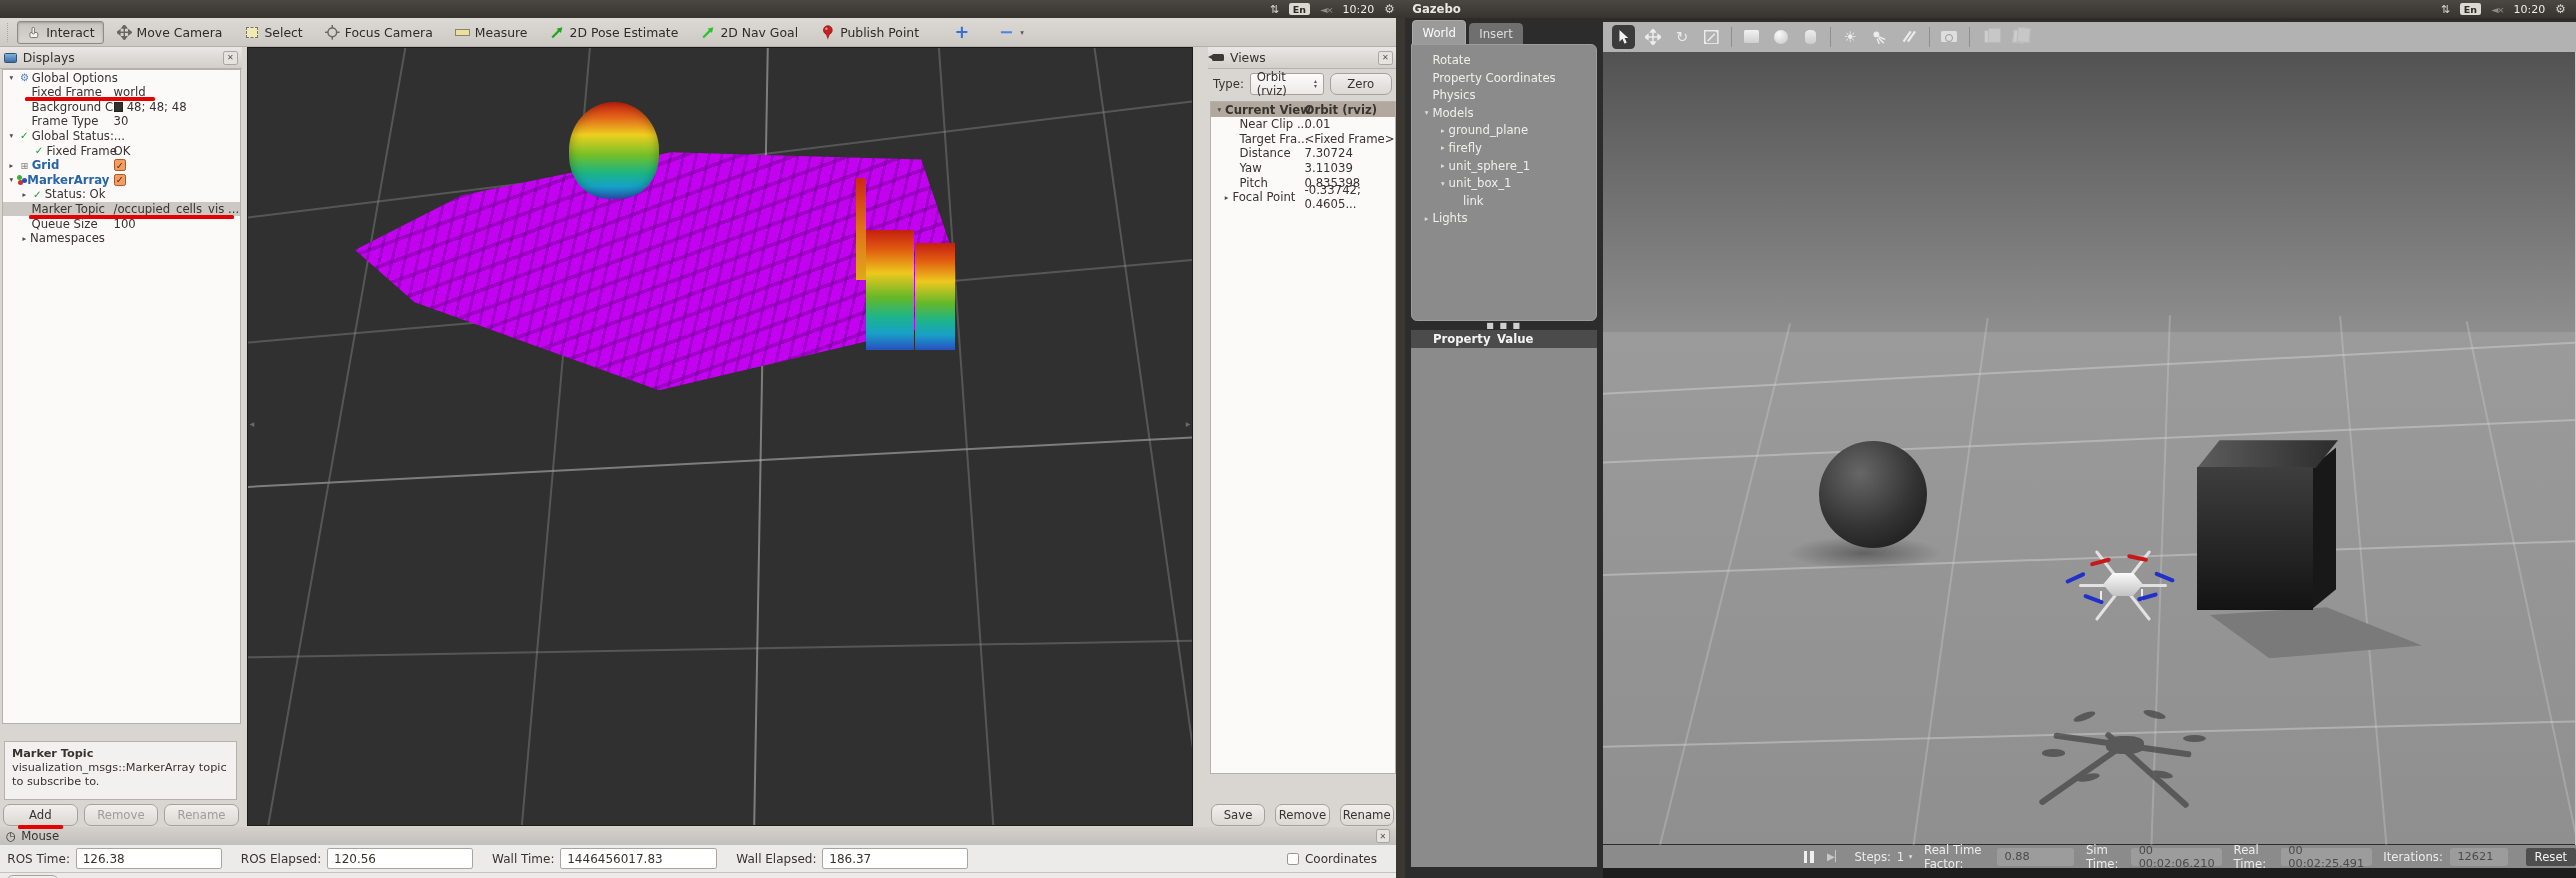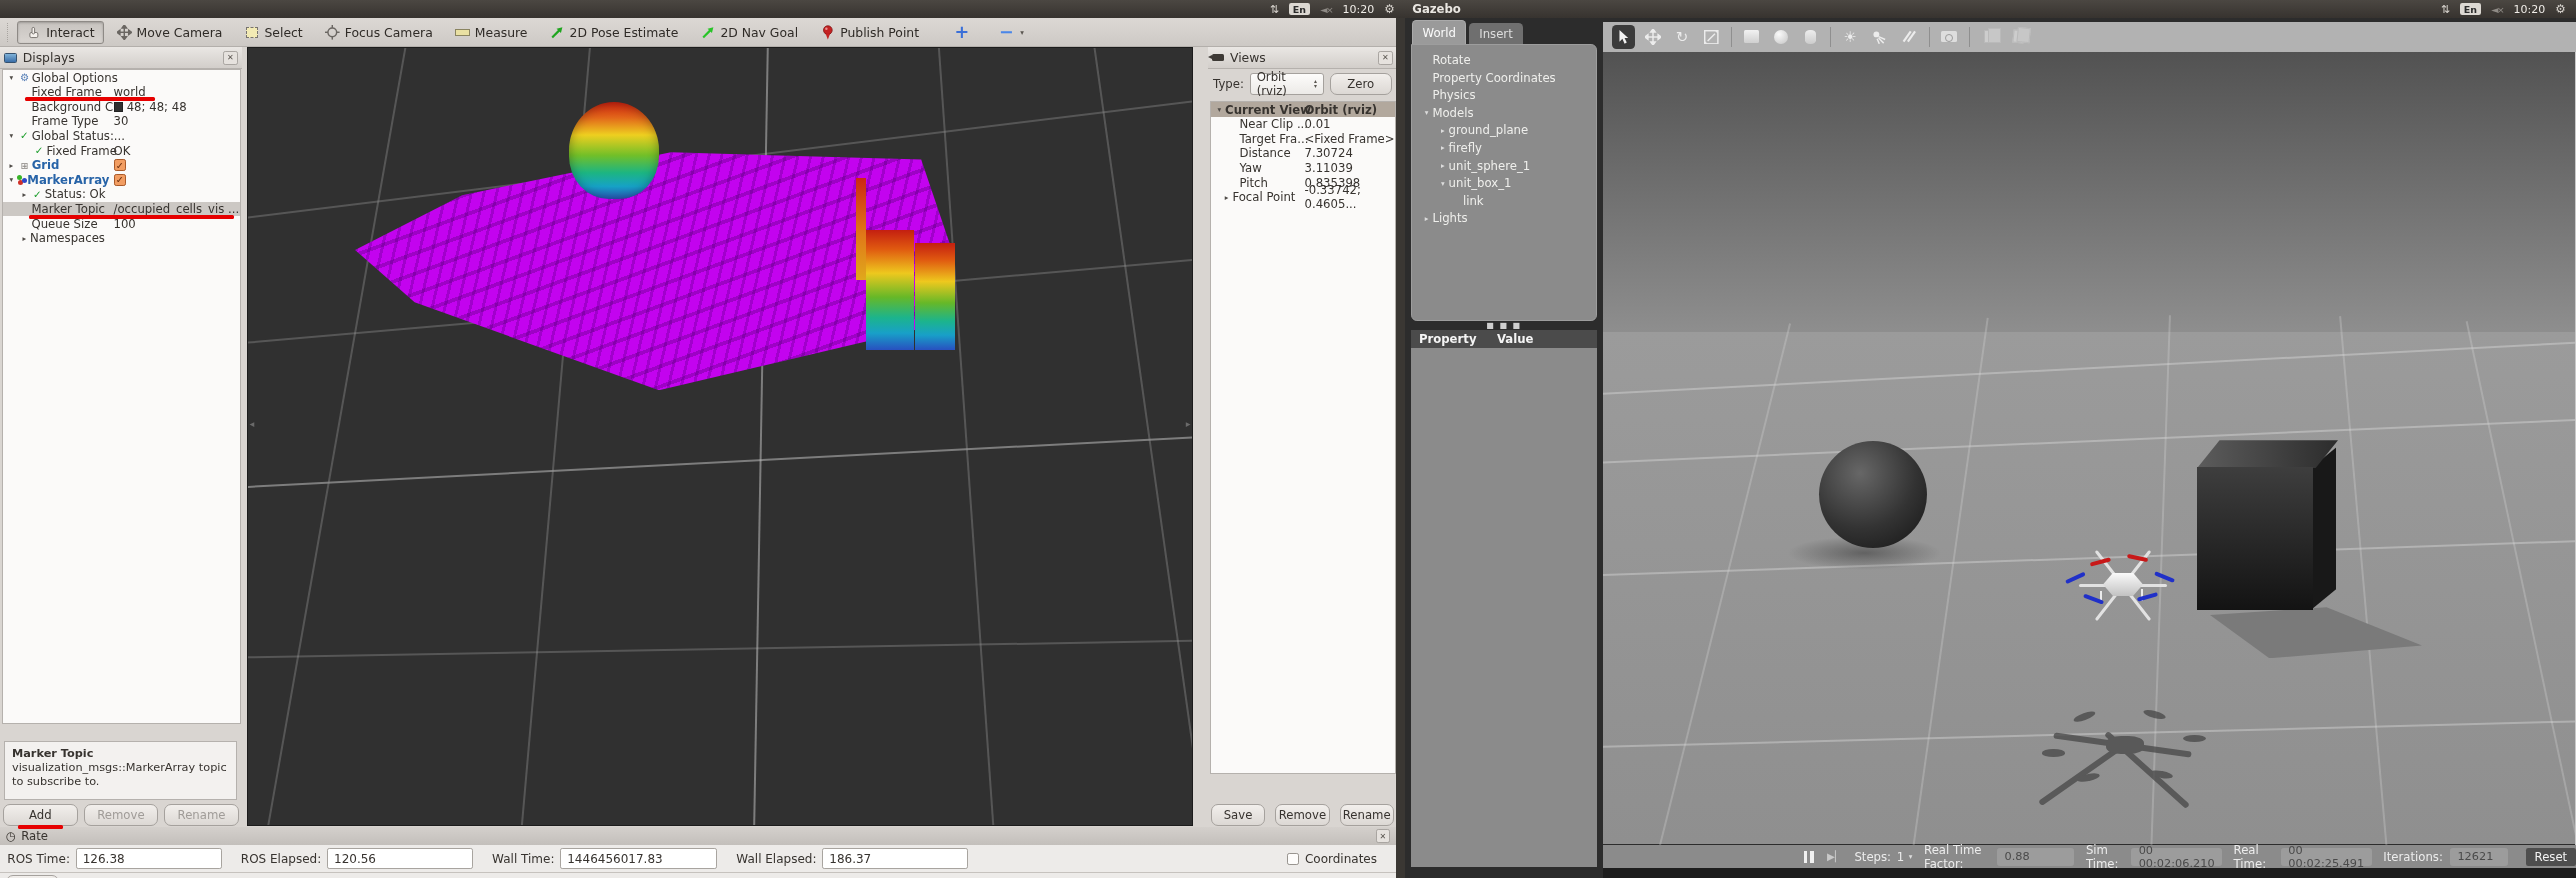--- a/index.html
+++ b/index.html
@@ -119,21 +119,21 @@
   .gz-left { position:absolute; left:0; top:0; width:198px; height:860px; background:#2c2c2c; }
   .gz-tab { position:absolute; top:2.2px; height:24px; display:flex; align-items:center; justify-content:center; font-size:11.7px; border-radius:4.4px 4.4px 0 0; }
   .gz-tab.active { left:7.3px; width:54px; background:#9a9a9a; color:#fbfbfb; border:0.7px solid #aaa; border-bottom:none; }
   .gz-tab.idle { left:64px; width:54px; background:#6f6f6f; color:#dedede; top:4.4px; height:22px; }
   .gz-tree { position:absolute; left:5.9px; top:26px; width:186px; height:277px; background:#8b8b8b; border:0.7px solid #9d9d9d; border-radius:0 5.9px 5.9px 5.9px; padding-top:5.9px; }
   .gz-row { display:flex; align-items:center; height:17.6px; font-size:11.7px; color:#efefec; }
   .gz-exp { width:11.7px; text-align:center; font-size:7.3px; color:#dcdcdc; flex:0 0 auto; }
   .gz-ind0 { padding-left:8.8px; } .gz-ind1 { padding-left:25px; } .gz-ind2 { padding-left:51px; }
   .gz-split-dots { position:absolute; left:0; top:303px; width:198px; text-align:center; color:#cfcfcf; font-size:8px; letter-spacing:1.5px; }
   .gz-prop-hdr { position:absolute; left:5.9px; top:312px; width:186px; height:18.3px; background:#4b4b4b; display:flex; align-items:center; font-size:11.7px; font-weight:bold; color:#f4f4f4; }
-  .gz-prop-hdr .ph1 { padding-left:8px; width:86px; }
+  .gz-prop-hdr .ph1 { padding-left:22px; width:86px; }
   .gz-empty { position:absolute; left:5.9px; top:330px; width:186px; height:519px; background:#8b8b8b; }
 
   .gz-right { position:absolute; left:198px; top:0; width:973px; height:860px; }
   .gz-toolbar { position:absolute; left:0; top:3.7px; width:973px; height:31px; background:#b2b2b2; border-bottom:0.7px solid #8c8c8c; display:flex; align-items:center; gap:5.9px; padding-left:8.8px; }
   .gz-tool { width:23.4px; height:23.4px; display:flex; align-items:center; justify-content:center; color:#ececec; font-size:14.6px; }
   .gz-tool.active { background:#3b3b3b; border-radius:4.4px; }
   .gz-sep { width:0.7px; height:20.5px; background:#8f8f8f; margin:0 2.2px; }
   .shape-cube { width:14.6px; height:13px; background:linear-gradient(#f2f2f2,#cfcfcf); border-radius:1.5px; }
   .shape-sphere { width:14px; height:14px; border-radius:50%; background:radial-gradient(circle at 35% 30%,#fafafa,#c4c4c4); }
   .shape-cyl { width:11px; height:14.6px; background:linear-gradient(#ededed,#cccccc); border-radius:5.1px/3.7px; }
@@ -448,21 +448,21 @@
       <div class="views-btns">
         <div class="btn">Save</div>
         <div class="btn">Remove</div>
         <div class="btn">Rename</div>
       </div>
     </div>
 
     <div class="time-panel">
       <div class="time-hdr">
         <span class="clockface-ico">◷</span>
-        <span>Rate</span>
+        <span>Mouse</span>
         <span class="panel-close" style="margin-left:auto;">✕</span>
       </div>
       <div class="time-fields">
         <span class="tfield">
             <span>ROS Time:</span>
             <span class="tinput" style="width:146px;">126.38</span>
           </span>
         <span class="tfield">
             <span>ROS Elapsed:</span>
             <span class="tinput" style="width:146px;">120.56</span>

